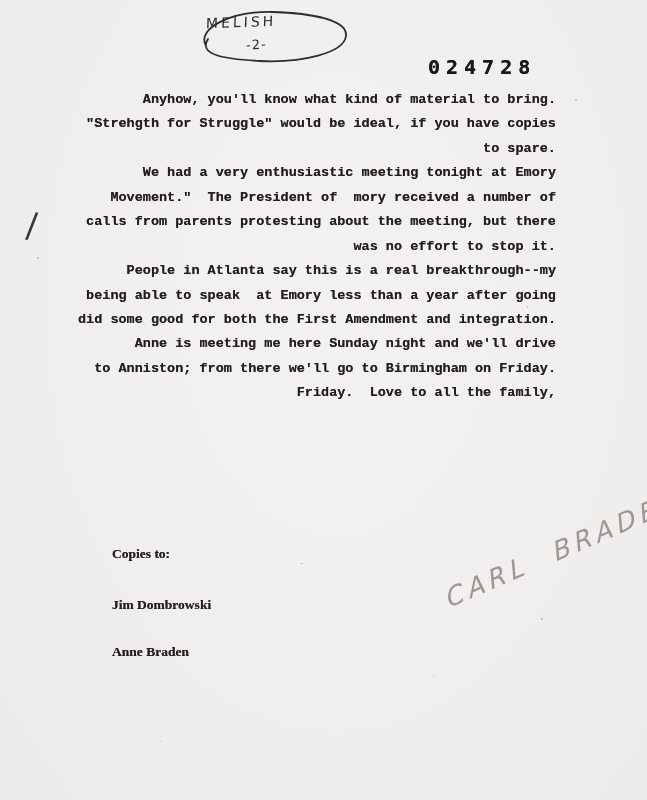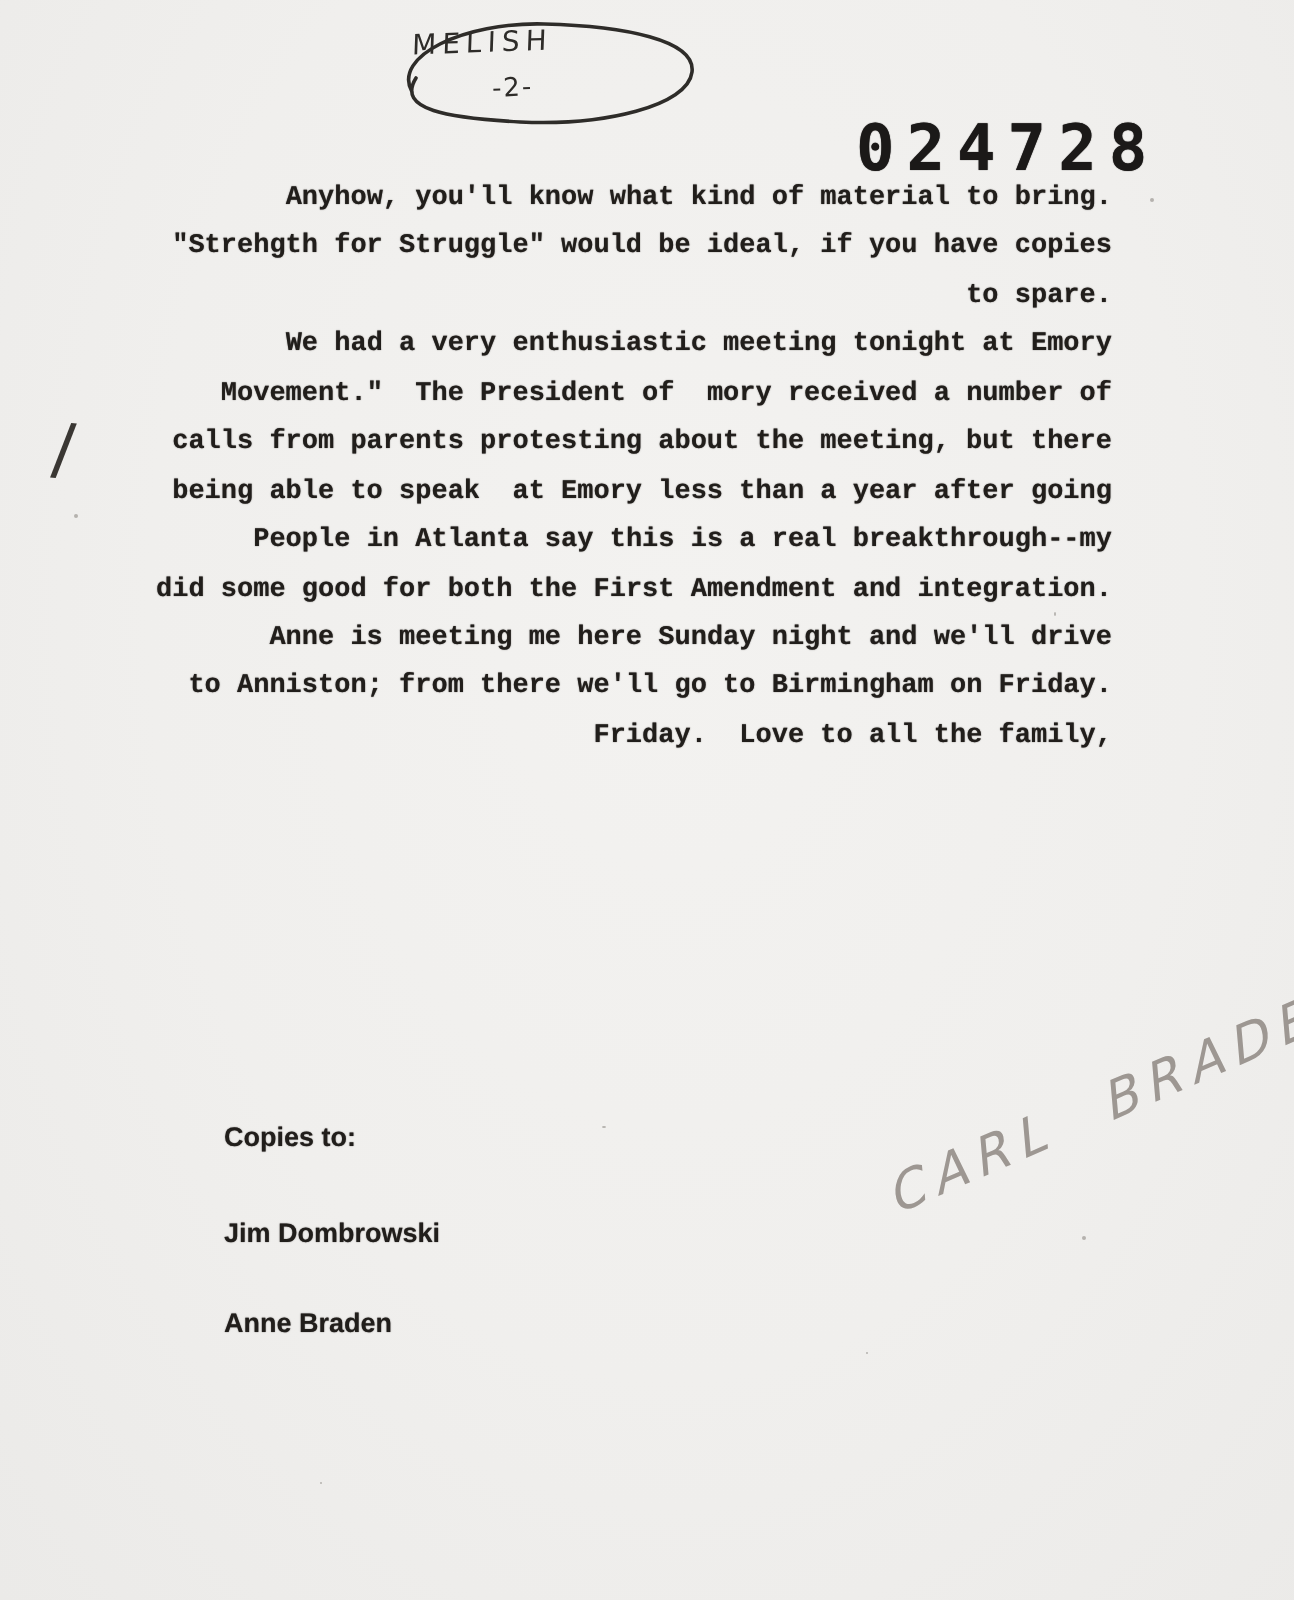--- a/index.html
+++ b/index.html
@@ -32,21 +32,21 @@
     position: absolute; left: 62px; top: 31px;
     font-family: "DejaVu Sans", sans-serif;
     font-size: 13px; font-weight: 500; letter-spacing: 1px;
     transform: rotate(-3deg);
   }
 
   
   .stamp {
     position: absolute; left: 428px; top: 55px;
     font-family: "DejaVu Sans Mono", monospace;
-    font-size: 32px; font-weight: 700; letter-spacing: 6px;
+    font-size: 20px; font-weight: 700; letter-spacing: 6px;
     color: #1b1918;
     text-shadow: 0 0 0.5px #1b1918;
   }
 
   
   .margin-mark {
     position: absolute; left: 26px; top: 205px;
     font-family: "DejaVu Sans", sans-serif;
     font-size: 34px; color: #3a3733;
     transform: rotate(4deg);
@@ -62,22 +62,22 @@
   }
   .line {
     height: 24.45px; line-height: 24.45px;
     white-space: pre;
     margin-left: var(--ml, 84px);
     text-align: right;
   }
 
   
   .copies {
-    position: absolute; left: 112px; top: 531px;
-    font-family: Liberation Sans, sans-serif;
+    position: absolute; left: 112px; top: 514px;
+    font-family: Liberation Serif, serif;
     font-size: 13.5px; font-weight: 700;
     color: #211e1b;
     text-shadow: 0 0 0.6px rgba(33,30,27,0.75);
     white-space: pre;
   }
   .copies .label { margin-bottom: 4px; }
   .copies .name { line-height: 14.5px; }
 
   
   .signature {
@@ -114,22 +114,23 @@
 
   <div class="margin-mark">/</div>
 
   <div class="letter">
     <div class="line" style="--ml:121px">Anyhow, you'll know what kind of material to bring.</div>
     <div class="line" style="--ml:84px">"Strehgth for Struggle" would be ideal, if you have copies</div>
     <div class="line" style="--ml:87px">to spare.</div>
     <div class="line" style="--ml:120px">We had a very enthusiastic meeting tonight at Emory</div>
     <div class="line" style="--ml:82px">Movement."  The President of  mory received a number of</div>
     <div class="line" style="--ml:83px">calls from parents protesting about the meeting, but there</div>
+    <div class="line" style="--ml:73px">was no effort to stop it.</div>
+    <div class="line" style="--ml:120px">People in Atlanta say this is a real breakthrough--my</div>
     <div class="line" style="--ml:79px">being able to speak  at Emory less than a year after going</div>
-    <div class="line" style="--ml:120px">People in Atlanta say this is a real breakthrough--my</div>
     <div class="line" style="--ml:78px">did some good for both the First Amendment and integration.</div>
     <div class="line" style="--ml:119px">Anne is meeting me here Sunday night and we'll drive</div>
     <div class="line" style="--ml:72px">to Anniston; from there we'll go to Birmingham on Friday.</div>
     <div class="line" style="--ml:72px">Friday.  Love to all the family,</div>
   </div>
 
   <div class="copies">
     <div class="label">Copies to:</div>
     <div class="name">Jim Dombrowski</div>
     <div class="name">Anne Braden</div>

